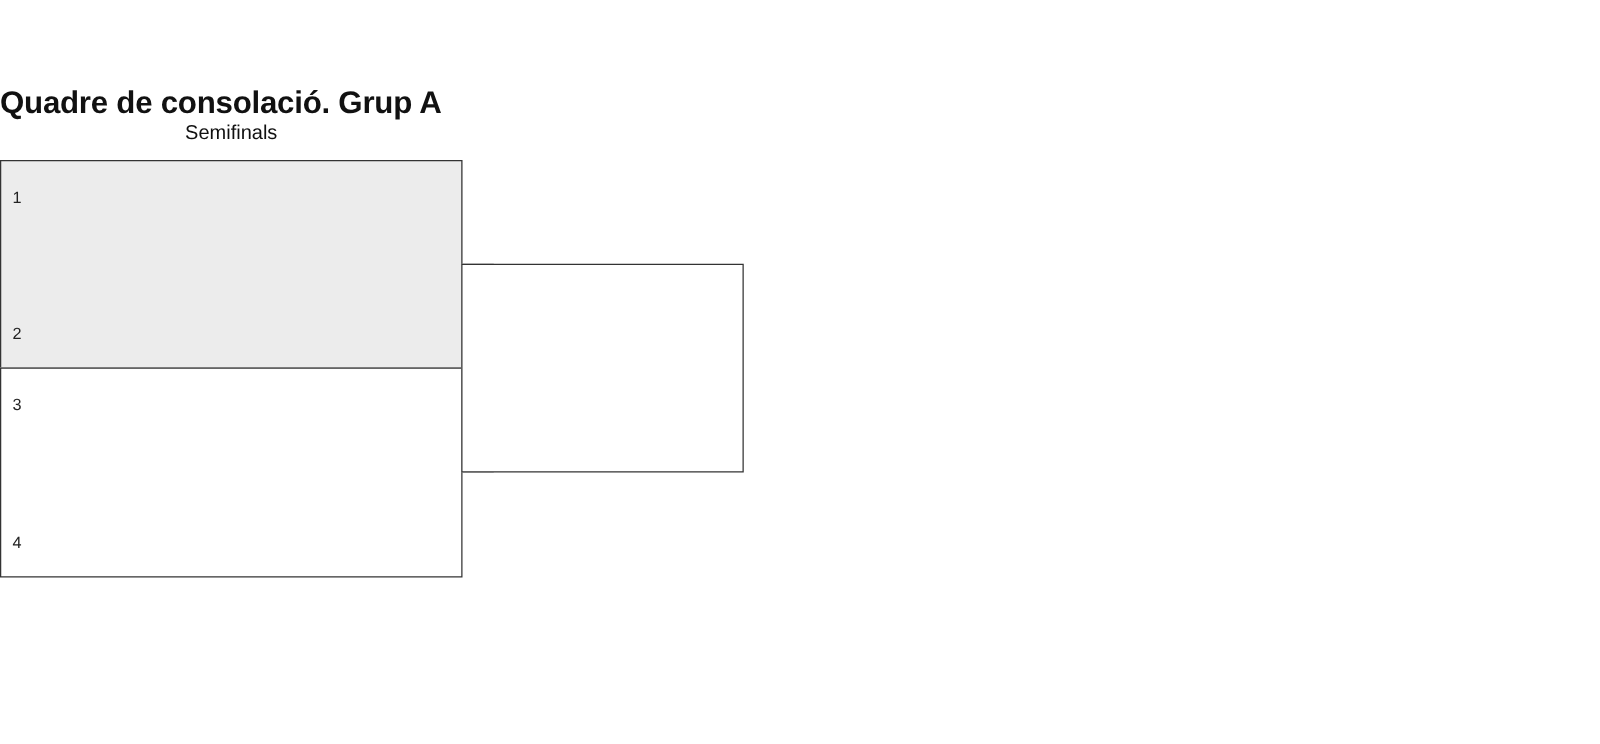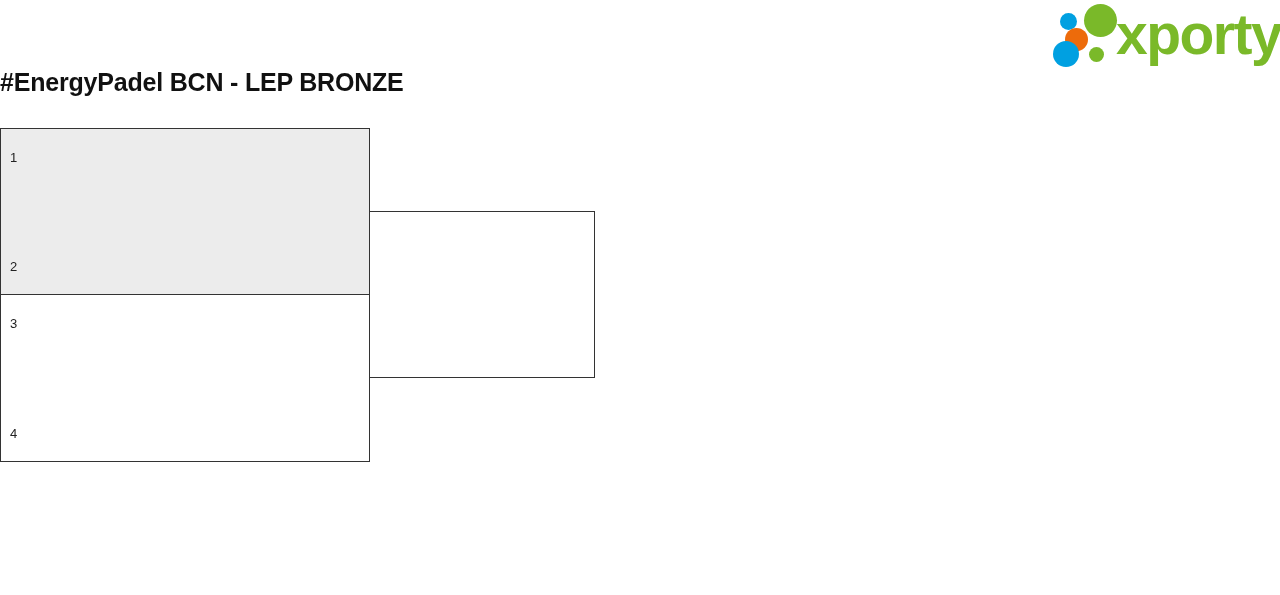--- a/index.html
+++ b/index.html
@@ -115,37 +115,29 @@
   }
   #connector-semifinal-1 { left: 369px; top: 211px; width: 26px; height: 1px; }
   #connector-semifinal-2 { left: 369px; top: 377px; width: 26px; height: 1px; }
 </style>
 </head>
 <body>
 
 <div id="page-header">
 
   <div id="tournament-title">
-    <span class="title-line">#EnergyPadel BCN - LEP BRONZE</span>
     <span class="title-line">Quadre de consolació. Grup A</span>
   </div>
 
-  <div id="brand-logo">
-    <span class="dot dot-blue-top"></span>
-    <span class="dot dot-green-big"></span>
-    <span class="dot dot-orange"></span>
-    <span class="dot dot-blue-big"></span>
-    <span class="dot dot-green-small"></span>
-    <span id="brand-wordmark">xporty</span>
-  </div>
 
 </div>
 
 <div id="bracket">
 
+  <div class="round-header" id="round-header-semifinals">Semifinals</div>
 
   <div class="match-box shaded" id="match-semifinal-1">
     <span class="seed-label seed-top">1</span>
     <span class="seed-label seed-bottom">2</span>
   </div>
 
   <div class="match-box plain" id="match-semifinal-2">
     <span class="seed-label seed-top">3</span>
     <span class="seed-label seed-bottom">4</span>
   </div>

